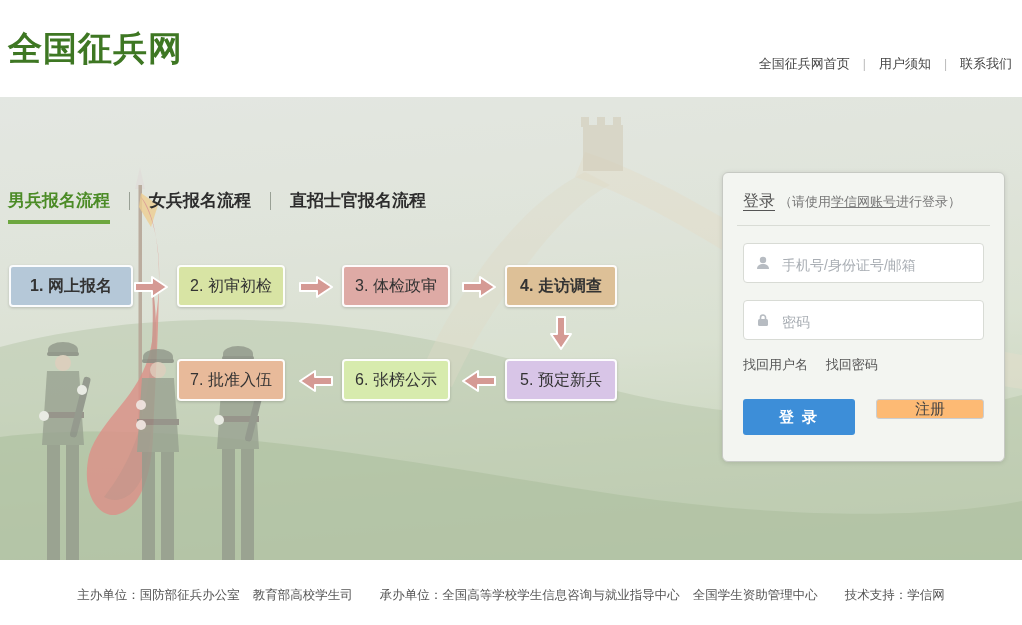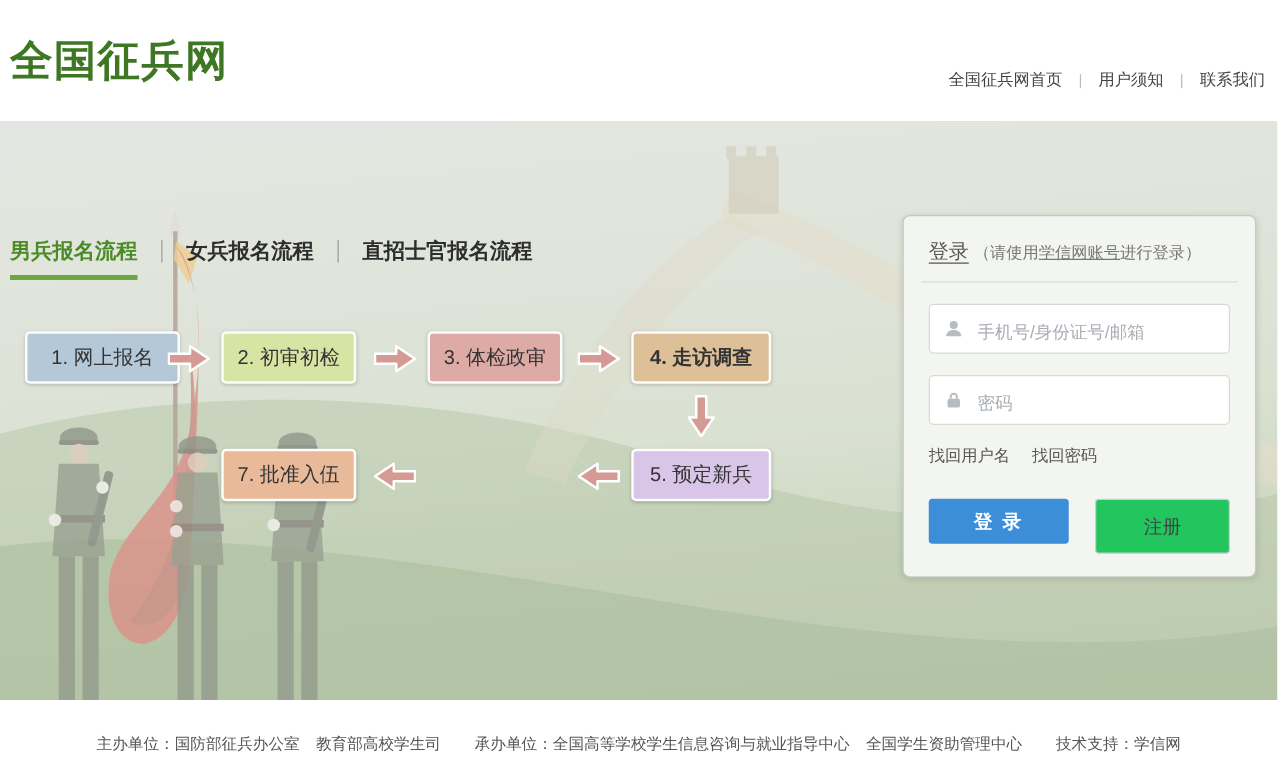--- a/index.html
+++ b/index.html
@@ -24,21 +24,21 @@
   .tabs { position:absolute; left:8px; top:92px; display:flex; align-items:flex-start; }
   .tab { font-size:17px; font-weight:bold; color:#2d2d2d; padding-bottom:8px; cursor:pointer; white-space:nowrap; }
   .tab.active { color:#4b8b26; border-bottom:4px solid #6da73f; }
   .tab-divider { width:1px; height:18px; background:#99a095; margin:3px 19px 0 19px; }
 
   
   .fbox { position:absolute; height:42px; display:flex; align-items:center; justify-content:center;
           font-size:16px; color:#333; border:2px solid rgba(255,255,255,.95); border-radius:4px;
           box-shadow:0 1px 3px rgba(0,0,0,.18); white-space:nowrap; }
   .r1 { top:168px; } .r2 { top:262px; }
-  .bx1 { left:20px;  width:124px; }
+  .bx1 { left:9px;  width:124px;font-weight:bold; }
   .bx2 { left:177px; width:108px; }
   .bx3 { left:342px; width:108px; }
   .bx4 { left:505px; width:112px; }
   .bx7 { left:177px; width:108px; }
   .bx6 { left:342px; width:108px; }
   .bx5 { left:505px; width:112px; }
   .flow-arrow { position:absolute; width:34px; height:24px; }
   .ar1 { left:134px; top:178px; }
   .ar2 { left:299px; top:178px; }
   .ar3 { left:462px; top:178px; }
@@ -61,22 +61,22 @@
            font-family:"Liberation Sans","DejaVu Sans",sans-serif; }
   .input-wrap input::placeholder { color:#a9aeb4; }
   .in-icon { position:absolute; left:12px; top:12px; width:16px; height:16px; }
   .recover-row { margin-top:16px; font-size:13px; color:#555; }
   .recover-row span { cursor:pointer; }
   .recover-row span:first-child { margin-right:14px; }
   .btn-row { margin-top:25px; display:flex; justify-content:space-between; }
   .btn-login { width:112px; height:36px; border:none; border-radius:3px; background:#3d8ed8;
            color:#fff; font-size:15px; font-weight:bold; cursor:pointer; letter-spacing:2px;
            font-family:"Liberation Sans","DejaVu Sans",sans-serif; }
-  .btn-register { width:108px; height:44px; border:1px solid #c9ced3; border-radius:3px;
-           background:#22c55e; color:#444; font-size:15px; cursor:pointer;
+  .btn-register { width:108px; height:20px; border:1px solid #c9ced3; border-radius:3px;
+           background:#fdba74; color:#444; font-size:15px; cursor:pointer;
            font-family:"Liberation Sans","DejaVu Sans",sans-serif; }
 
   
   .footer { height:65px; background:#fff; display:flex; justify-content:center;
             padding-top:27px; font-size:12.5px; color:#555; }
   .footer span { white-space:nowrap; }
   .fs-gap-s { margin-left:13px; }
   .fs-gap-l { margin-left:27px; }
 </style>
 </head>
@@ -192,20 +192,21 @@
     <div class="fbox r1 bx4" style="background-color: rgb(221, 192, 151); font-weight: bold;">4. 走访调查</div>
 
     <svg class="flow-arrow adown" viewBox="0 0 34 24">
       <polygon points="1,8 18,8 18,2 33,12 18,22 18,16 1,16" fill="#d59a94" stroke="#fff" stroke-width="2" stroke-linejoin="round"></polygon>
     </svg>
 
     <div class="fbox r2 bx7" style="background-color: rgb(232, 186, 154);">7. 批准入伍</div>
     <svg class="flow-arrow al1" viewBox="0 0 34 24">
       <polygon points="1,8 18,8 18,2 33,12 18,22 18,16 1,16" fill="#d59a94" stroke="#fff" stroke-width="2" stroke-linejoin="round"></polygon>
     </svg>
+    <div class="fbox r2 bx6" style="background-color: rgb(215, 235, 173);">6. 张榜公示</div>
     <svg class="flow-arrow al2" viewBox="0 0 34 24">
       <polygon points="1,8 18,8 18,2 33,12 18,22 18,16 1,16" fill="#d59a94" stroke="#fff" stroke-width="2" stroke-linejoin="round"></polygon>
     </svg>
     <div class="fbox r2 bx5" style="background-color: rgb(216, 197, 231);">5. 预定新兵</div>
 
     <div class="login">
       <div class="login-title-row">
         <span class="login-title">登录</span>
         <span class="login-note"><span>（请使用</span><span class="note-link">学信网账号</span><span>进行登录）</span></span>
       </div>

